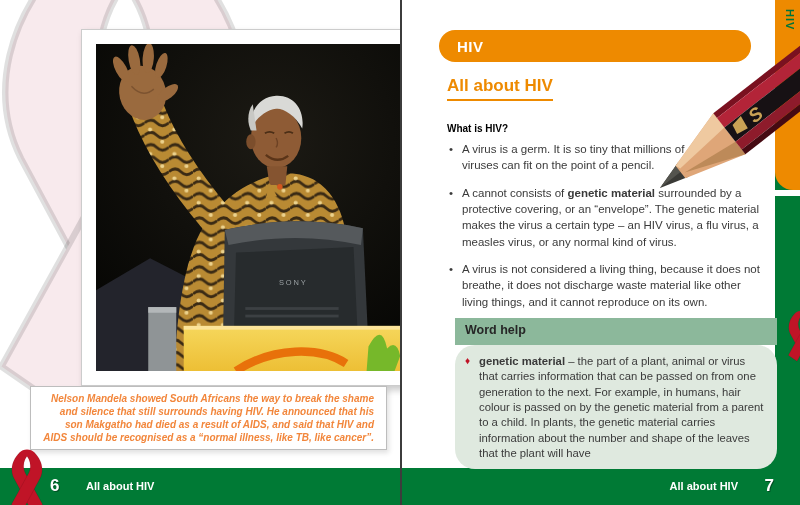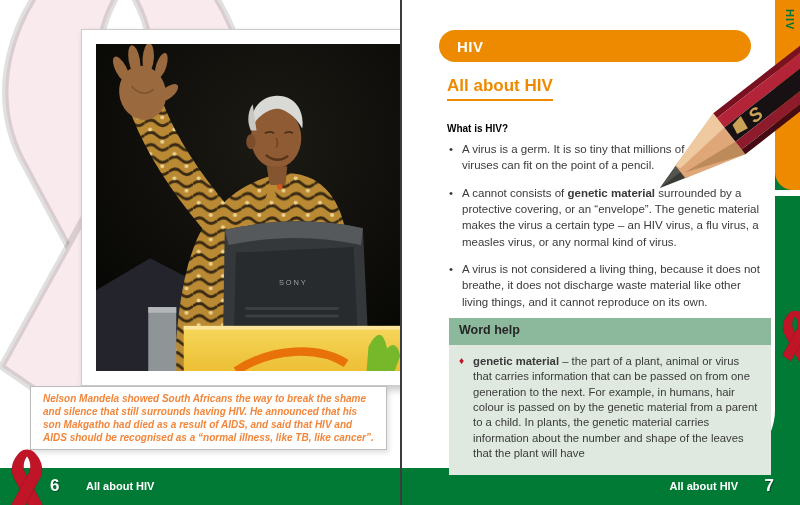--- a/index.html
+++ b/index.html
@@ -8,21 +8,21 @@
 
   
   .left-page{position:absolute;left:0;top:0;width:401px;height:505px;background:#ffffff;}
   .watermark{position:absolute;left:-70px;top:-95px;color:#f8eaed;z-index:0;}
   .photo-frame{position:absolute;left:36px;top:29px;width:351px;height:357px;background:#ffffff;
                border:1px solid #cccccc;box-shadow:3px 4px 7px rgba(0,0,0,.22);z-index:2;padding:14px;box-sizing:border-box;margin-left:45px;}
   .photo-frame svg{display:block;width:100%;height:100%;}
   .caption-box{position:absolute;left:30px;top:386px;width:357px;height:64px;background:#ffffff;
                border:1px solid #bdbdbd;box-shadow:2px 3px 5px rgba(0,0,0,.12);z-index:2;
                display:flex;align-items:center;justify-content:center;padding:4px 12px;box-sizing:border-box;}
-  .caption-text{color:#f2863b;font-size:10px;line-height:1.3;font-style:italic;font-weight:bold;text-align:left;}
+  .caption-text{color:#f2863b;font-size:10px;line-height:1.3;font-style:italic;font-weight:bold;text-align:right;}
 
   .footer-left{position:absolute;left:0;top:468px;width:402px;height:37px;background:#007a35;z-index:3;}
   .footer-ribbon{position:absolute;left:2px;top:-22px;color:#c01427;}
   .pageno-left{position:absolute;left:50px;top:8px;color:#ffffff;font-size:17px;font-weight:bold;text-shadow:1px 1px 0 rgba(0,0,0,.35);}
   .footer-label-left{position:absolute;left:86px;top:12px;color:#ffffff;font-size:11px;font-weight:bold;}
 
   .spine{position:absolute;left:400px;top:0;width:2px;height:505px;background:#3c3c3c;z-index:30;}
 
   
   .right-page{position:absolute;left:402px;top:0;width:398px;height:505px;background:#007a35;z-index:4;}
@@ -39,23 +39,23 @@
   .rp-content{position:absolute;left:45px;top:76px;width:322px;}
   .page-title{display:inline-block;color:#ee8a00;font-size:17px;font-weight:bold;border-bottom:2.5px solid #ee8a00;padding-bottom:3px;margin:0 0 12px 0;}
   .green-head{color:#000000;font-size:10px;font-weight:bold;margin:10px 0 7px 0;}
   .body-text{color:#3a3a3a;font-size:11.5px;line-height:1.4;margin:0 0 4px 0;}
   ul.bullets{list-style:none;margin:4px 0 0 0;padding:0;}
   ul.bullets li{position:relative;color:#3a3a3a;font-size:11.5px;line-height:1.42;padding-left:15px;margin-bottom:11px;}
   ul.bullets li:before{content:"\2022";position:absolute;left:2px;top:0;color:#3a3a3a;}
   ul.bullets li.narrow{max-width:252px;}
   ul.bullets b{font-weight:bold;}
 
-  .word-help{position:absolute;left:47px;top:318px;width:322px;}
+  .word-help{position:absolute;left:53px;top:318px;width:322px;}
   .wh-head{background:#8cb89b;color:#262626;font-weight:bold;font-size:12.5px;padding:5px 10px;height:17px;}
-  .wh-body{background:#dfe9df;padding:9px 12px 13px 10px;}
+  .wh-body{background:#dfe9df;padding:9px 12px 7px 10px;border-radius:20px;}
   .wh-entry{position:relative;color:#3a3a3a;font-size:11.3px;line-height:1.36;padding-left:14px;}
   .wh-entry:before{content:"\2666";position:absolute;left:0;top:0;color:#c01427;font-size:10px;}
   .wh-ribbon{position:absolute;right:-45px;top:-10px;color:#c01427;}
 
   .footer-right-label{position:absolute;right:62px;bottom:13px;color:#ffffff;font-size:11px;font-weight:bold;}
   .pageno-right{position:absolute;right:26px;bottom:9px;color:#ffffff;font-size:17px;font-weight:bold;text-shadow:1px 1px 0 rgba(0,0,0,.35);}
 
   .pencil{position:absolute;left:600px;top:0;width:200px;height:240px;z-index:6;pointer-events:none;}
 </style>
 </head>

